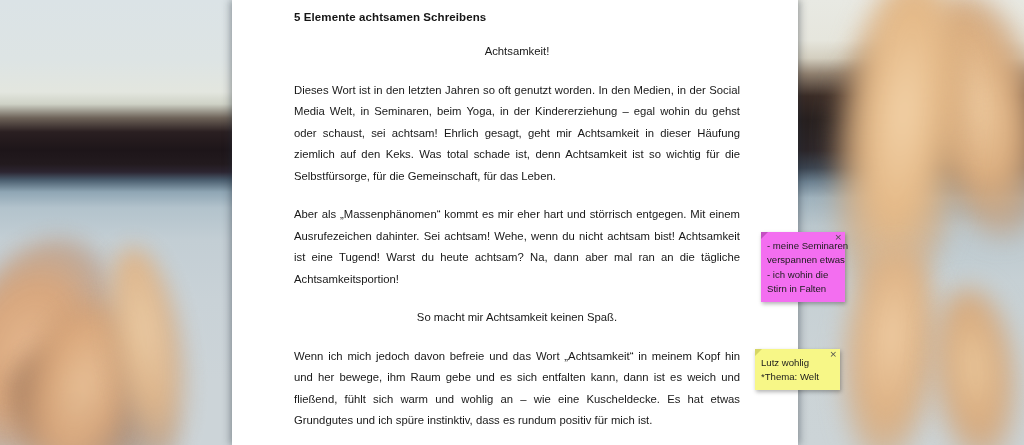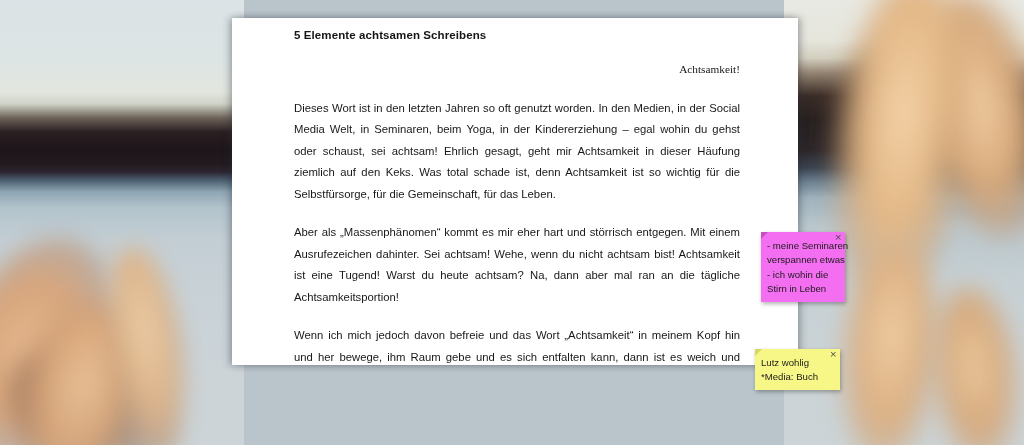--- a/index.html
+++ b/index.html
@@ -136,23 +136,23 @@
     right: 120px; top: 40px;
     width: 70px; height: 140px;
     background: radial-gradient(ellipse at 50% 50%, rgba(60,44,38,.85) 0%, rgba(70,52,44,.5) 50%, rgba(80,60,50,0) 84%);
     transform: rotate(15deg);
   }
 
   
   .page {
     position: absolute;
     left: 232px;
-    top: 18px;
+    top: 0;
     width: 566px;
-    height: 347px;
+    height: 445px;
     background: #ffffff;
     box-shadow: -3px 0 7px rgba(40,50,60,.30), 3px 0 7px rgba(40,50,60,.30);
     overflow: hidden;
   }
 
   .doc-body {
     position: absolute;
     left: 62px;
     top: 0;
     width: 446px;
@@ -171,21 +171,21 @@
   .doc-para {
     font-size: 11.3px;
     color: #181818;
     line-height: 21.5px;
     margin: 0;
     padding-top: 17px;
     text-align: justify;
     text-justify: inter-word;
     hyphens: manual;
   }
-  .doc-para.short { text-align: right; font-family: Liberation Serif, serif; }
+  .doc-para.short { text-align: center; }
 
   
   .sticky {
     position: absolute;
     box-sizing: border-box;
     padding: 7px 6px 5px 6px;
     font-size: 9.6px;
     line-height: 14.4px;
     color: #1b1b1b;
     box-shadow: 1px 2px 4px rgba(0,0,0,.30);
@@ -249,35 +249,35 @@
       <div class="reed-r4"></div>
     </div>
   </div>
 
   <div class="page">
     <div class="doc-body">
       <h1 class="doc-title">5 Elemente achtsamen Schreibens</h1>
       <p class="doc-para short">Achtsamkeit!</p>
       <p class="doc-para">Dieses Wort ist in den letzten Jahren so oft genutzt worden. In den Medien, in der Social Media Welt, in Seminaren, beim Yoga, in der Kindererziehung – egal wohin du gehst oder schaust, sei achtsam! Ehrlich gesagt, geht mir Achtsamkeit in dieser Häufung ziemlich auf den Keks. Was total schade ist, denn Achtsamkeit ist so wichtig für die Selbstfürsorge, für die Gemeinschaft, für das Leben.</p>
       <p class="doc-para">Aber als „Massenphänomen“ kommt es mir eher hart und störrisch entgegen. Mit einem Ausrufezeichen dahinter. Sei achtsam! Wehe, wenn du nicht achtsam bist! Achtsamkeit ist eine Tugend! Warst du heute achtsam? Na, dann aber mal ran an die tägliche Achtsamkeitsportion!</p>
+      <p class="doc-para short">So macht mir Achtsamkeit keinen Spaß.</p>
       <p class="doc-para">Wenn ich mich jedoch davon befreie und das Wort „Achtsamkeit“ in meinem Kopf hin und her bewege, ihm Raum gebe und es sich entfalten kann, dann ist es weich und fließend, fühlt sich warm und wohlig an – wie eine Kuscheldecke. Es hat etwas Grundgutes und ich spüre instinktiv, dass es rundum positiv für mich ist.</p>
-      <p class="doc-para short">So macht mir Achtsamkeit keinen Spaß.</p>
       <p class="doc-para">Und genau diese Achtsamkeit meine ich, wenn ich von „achtsam sein“ spreche – die warme, weiche Kuscheldecken-Achtsamkeit. Das ist die, die wir für das heilende Schreiben so gut gebrauchen können. Denn sich selbst wahrnehmen mit allen Emotionen, körperlichen Empfindungen, vagen und konkreten Gedanken, ist eine wichtige Voraussetzung, um in den Heilungsprozess einzusteigen. Das gilt übrigens nicht</p>
     </div>
   </div>
 
   <div class="sticky sticky-pink">
     <div class="fold"></div>
     <div class="close-btn">×</div>
     <div class="line">- meine Seminaren</div>
     <div class="line">verspannen etwas</div>
     <div class="line">- ich wohin die</div>
-    <div class="line">Stirn in Leben</div>
+    <div class="line">Stirn in Falten</div>
   </div>
 
   <div class="sticky sticky-yellow">
     <div class="fold"></div>
     <div class="close-btn">×</div>
     <div class="line">Lutz wohlig</div>
-    <div class="line">*Media: Buch</div>
+    <div class="line">*Thema: Welt</div>
   </div>
 
 </div>
 
 </body></html>

